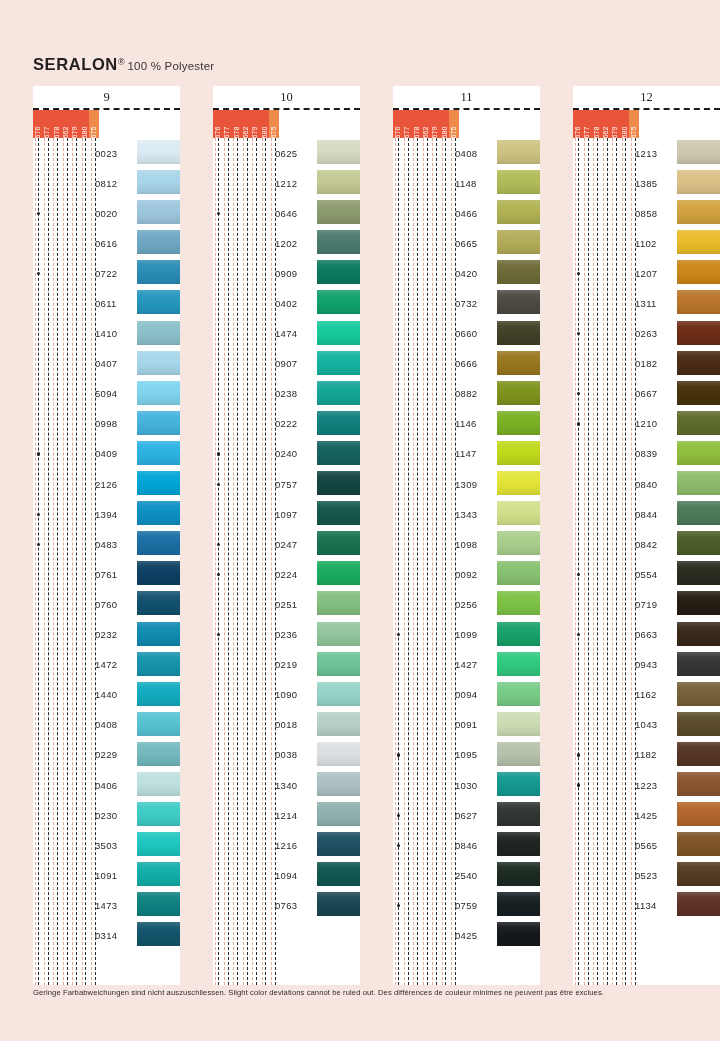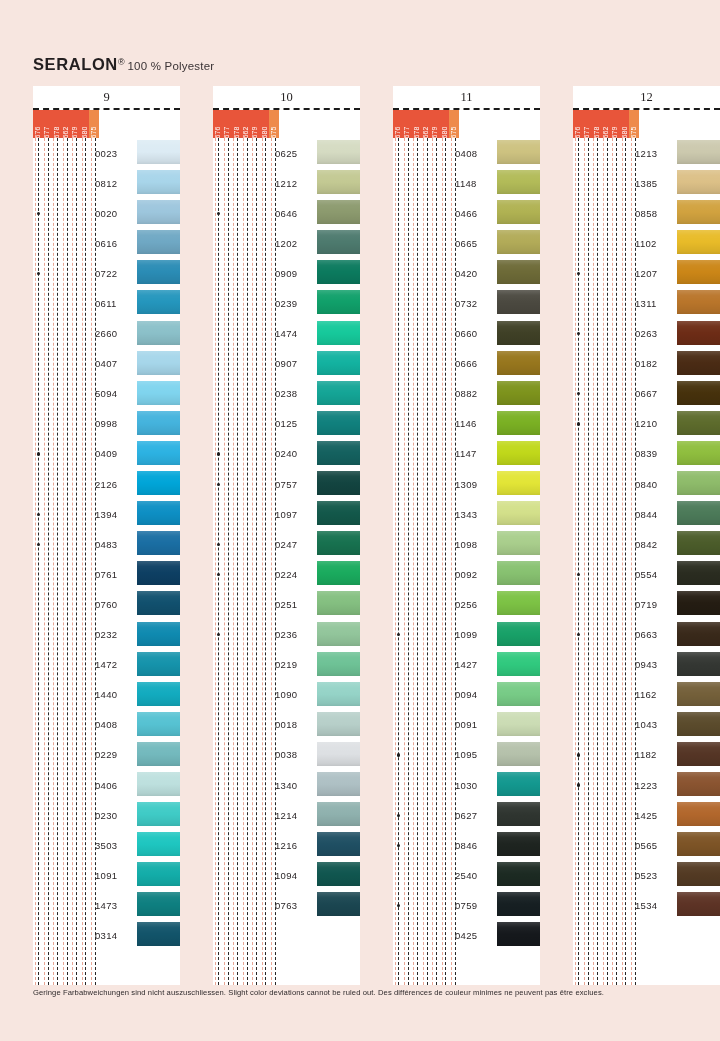--- a/index.html
+++ b/index.html
@@ -256,21 +256,21 @@
           <div class="row">
             <div class="dot" style="left: 4px; top: 13.5px;"></div>
             <div class="row-code">0722</div>
             <div class="swatch" style="background: rgb(42, 140, 181);"></div>
           </div>
           <div class="row">
             <div class="row-code">0611</div>
             <div class="swatch" style="background: rgb(36, 150, 189);"></div>
           </div>
           <div class="row">
-            <div class="row-code">2660</div>
+            <div class="row-code">1410</div>
             <div class="swatch" style="background: rgb(139, 192, 201);"></div>
           </div>
           <div class="row">
             <div class="row-code">0407</div>
             <div class="swatch" style="background: rgb(166, 214, 234);"></div>
           </div>
           <div class="row">
             <div class="row-code">5094</div>
             <div class="swatch" style="background: rgb(127, 212, 238);"></div>
           </div>
@@ -410,37 +410,37 @@
           </div>
           <div class="row">
             <div class="row-code">1202</div>
             <div class="swatch" style="background: rgb(77, 122, 110);"></div>
           </div>
           <div class="row">
             <div class="row-code">0909</div>
             <div class="swatch" style="background: rgb(11, 122, 94);"></div>
           </div>
           <div class="row">
-            <div class="row-code">0239</div>
+            <div class="row-code">0402</div>
             <div class="swatch" style="background: rgb(16, 160, 106);"></div>
           </div>
           <div class="row">
             <div class="row-code">1474</div>
             <div class="swatch" style="background: rgb(22, 201, 155);"></div>
           </div>
           <div class="row">
             <div class="row-code">0907</div>
             <div class="swatch" style="background: rgb(19, 178, 160);"></div>
           </div>
           <div class="row">
             <div class="row-code">0238</div>
             <div class="swatch" style="background: rgb(20, 165, 150);"></div>
           </div>
           <div class="row">
-            <div class="row-code">0125</div>
+            <div class="row-code">0222</div>
             <div class="swatch" style="background: rgb(16, 128, 125);"></div>
           </div>
           <div class="row">
             <div class="dot" style="left: 4px; top: 13.5px;"></div>
             <div class="row-code">0240</div>
             <div class="swatch" style="background: rgb(20, 97, 95);"></div>
           </div>
           <div class="row">
             <div class="dot" style="left: 4px; top: 13.5px;"></div>
             <div class="row-code">0757</div>
@@ -812,21 +812,21 @@
           </div>
           <div class="row">
             <div class="row-code">0565</div>
             <div class="swatch" style="background: rgb(125, 84, 38);"></div>
           </div>
           <div class="row">
             <div class="row-code">0523</div>
             <div class="swatch" style="background: rgb(83, 58, 35);"></div>
           </div>
           <div class="row">
-            <div class="row-code">1534</div>
+            <div class="row-code">1134</div>
             <div class="swatch" style="background: rgb(93, 51, 37);"></div>
           </div>
         </div>
       </div>
     </div>
   </div>
 
 <div id="footer-note">Geringe Farbabweichungen sind nicht auszuschliessen. Slight color deviations cannot be ruled out. Des différences de couleur minimes ne peuvent pas être exclues.</div>
 
 </body></html>

